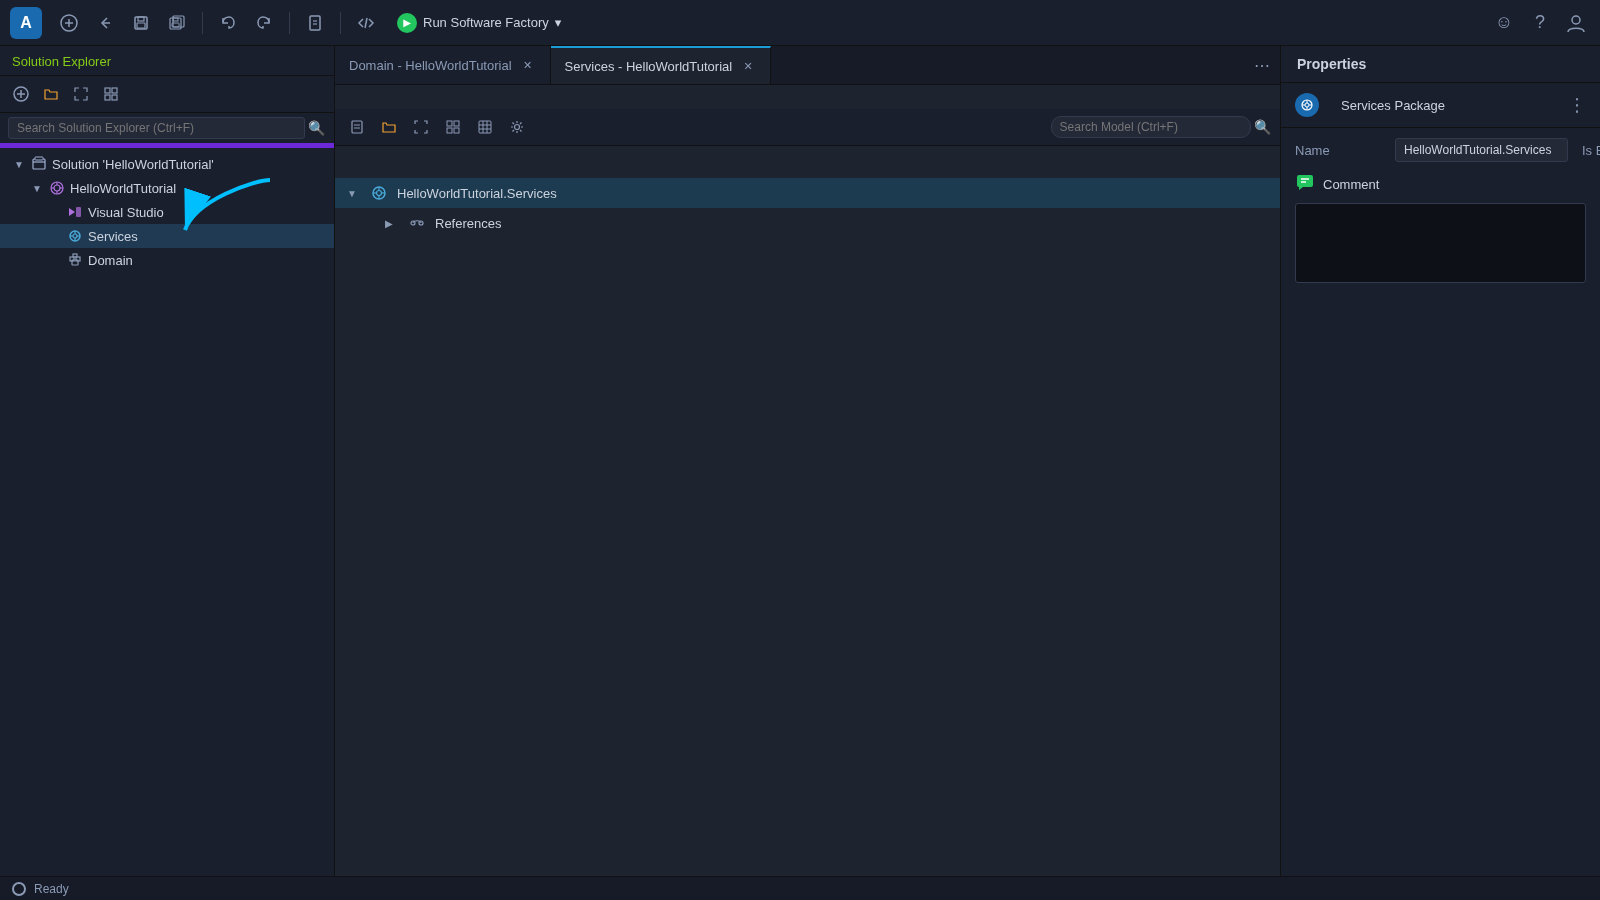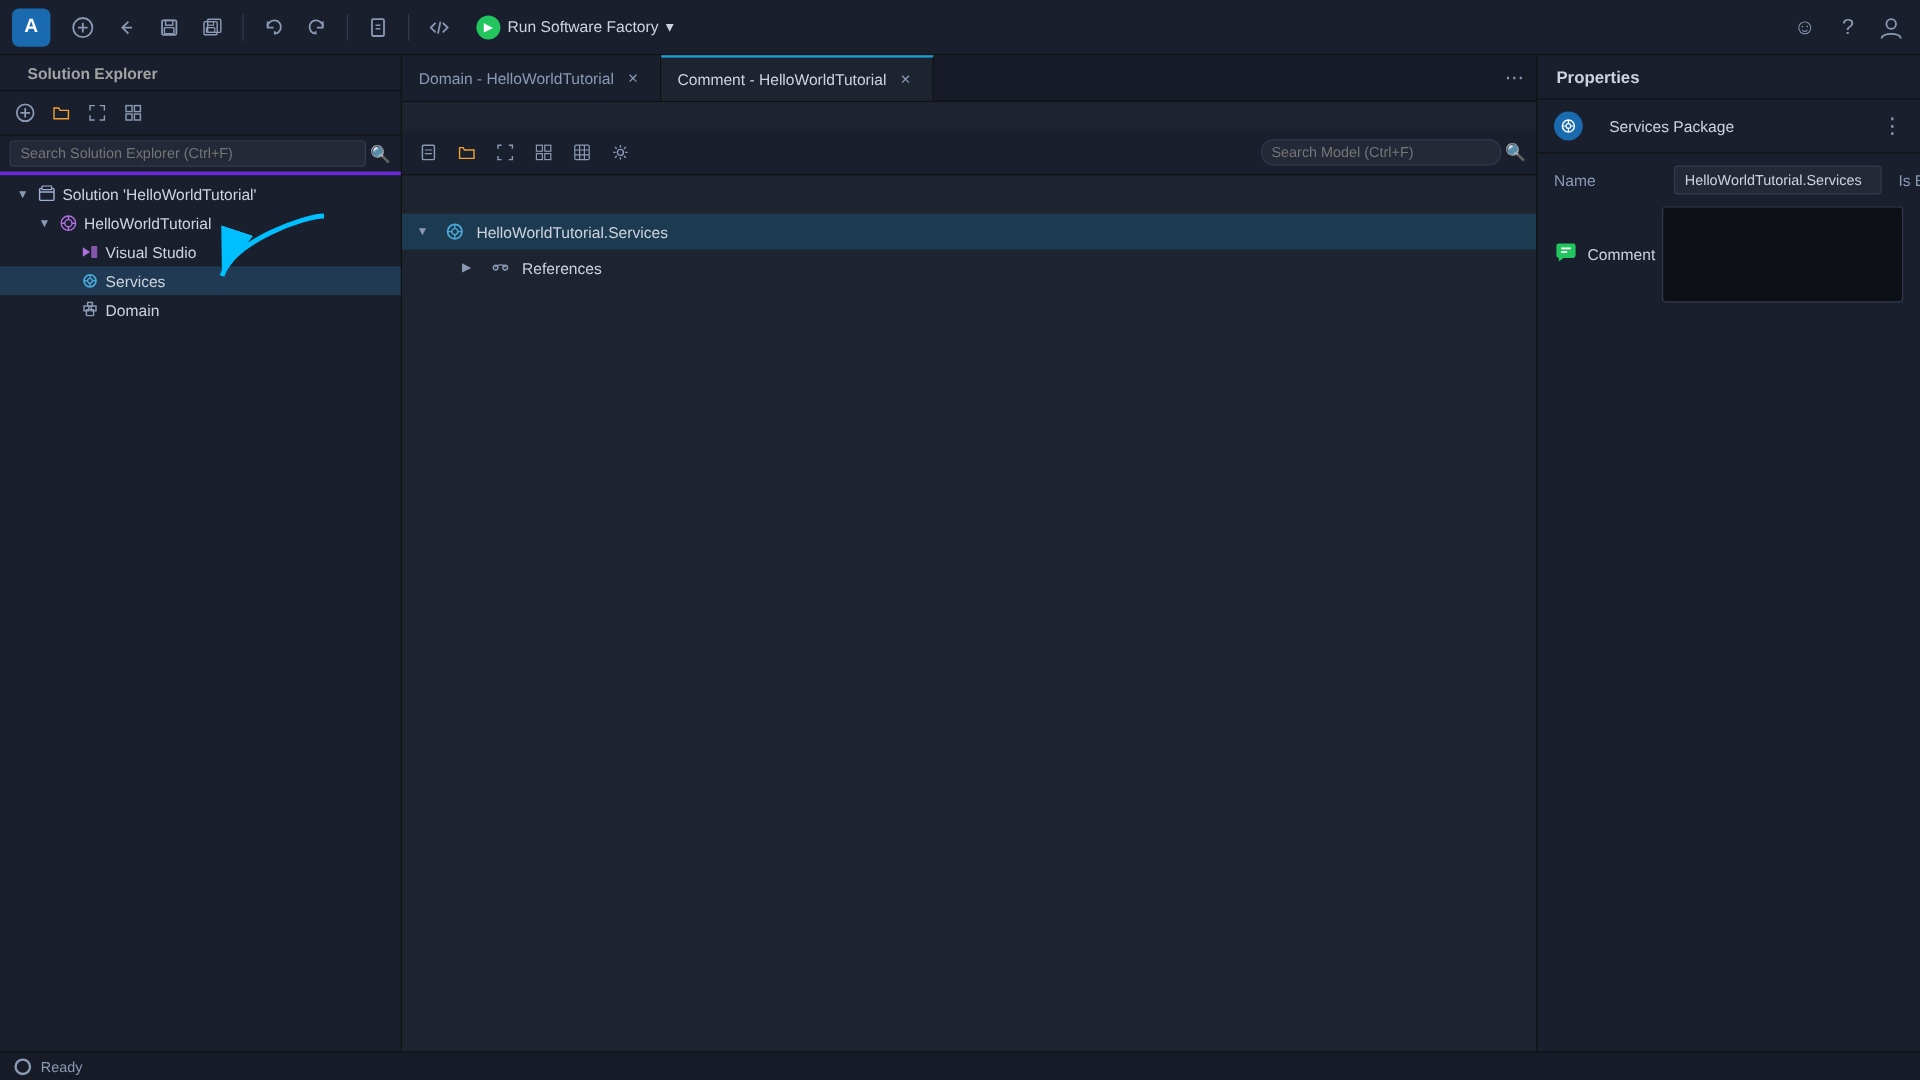--- a/index.html
+++ b/index.html
@@ -82,24 +82,24 @@
 
     
     #sidebar {
       width: 335px;
       background: #1a1f2e;
       border-right: 1px solid #111;
       display: flex;
       flex-direction: column;
     }
     #sidebar-header {
-      padding: 8px 23px 6px;
+      padding: 8px 12px 6px;
       font-size: 13px;
-      font-weight: 700;
-      color: #a3a3a3;
+      font-weight: 400;
+      color: #84cc16;
       border-bottom: 1px solid #111;
     }
     #sidebar-toolbar {
       display: flex;
       align-items: center;
       padding: 5px 8px;
       gap: 4px;
       border-bottom: 1px solid #111;
     }
     .sidebar-tool-btn {
@@ -108,21 +108,21 @@
       background: transparent;
       border: none;
       color: #8a9ab5;
       cursor: pointer;
       border-radius: 3px;
       font-size: 14px;
     }
     #sidebar-search {
       display: flex; align-items: center;
       padding: 4px 8px;
-      border-bottom: 3px solid #6d28d9;
+      border-bottom: 5px solid #6d28d9;
     }
     #sidebar-search input {
       flex: 1;
       background: #242938;
       border: 1px solid #333a4d;
       color: #8a9ab5;
       padding: 3px 8px;
       border-radius: 3px;
       font-size: 12px;
       outline: none;
@@ -328,21 +328,21 @@
     }
     .prop-checkbox {
       width: 16px; height: 16px;
       background: #111;
       border: 1px solid #333a4d;
       border-radius: 2px;
     }
     #properties-comment {
       padding: 0 14px 10px;
       display: flex;
-      flex-direction: row;
+      flex-direction: column;
       gap: 6px;
     }
     .comment-header {
       display: flex;
       align-items: center;
       gap: 8px;
       font-size: 13px;
       color: #cdd3de;
     }
     .comment-icon {
@@ -591,21 +591,21 @@
   </div>
 
   <div id="editor-area">
 
     <div id="tabs-bar">
       <div class="tab">
         <span>Domain - HelloWorldTutorial</span>
         <span class="tab-close">✕</span>
       </div>
       <div class="tab active">
-        <span>Comment - HelloWorldTutorial</span>
+        <span>Services - HelloWorldTutorial</span>
         <span class="tab-close">✕</span>
       </div>
       <div class="tab-add">⋯</div>
     </div>
 
     <div id="editor-toolbar">
       <button class="editor-tool-btn" title="New">
         <svg width="16" height="16" viewBox="0 0 16 16" fill="none">
             <rect x="3" y="2" width="10" height="12" rx="1" stroke="#8a9ab5" stroke-width="1.2"></rect>
             <line x1="5" y1="6" x2="11" y2="6" stroke="#8a9ab5" stroke-width="1"></line>

